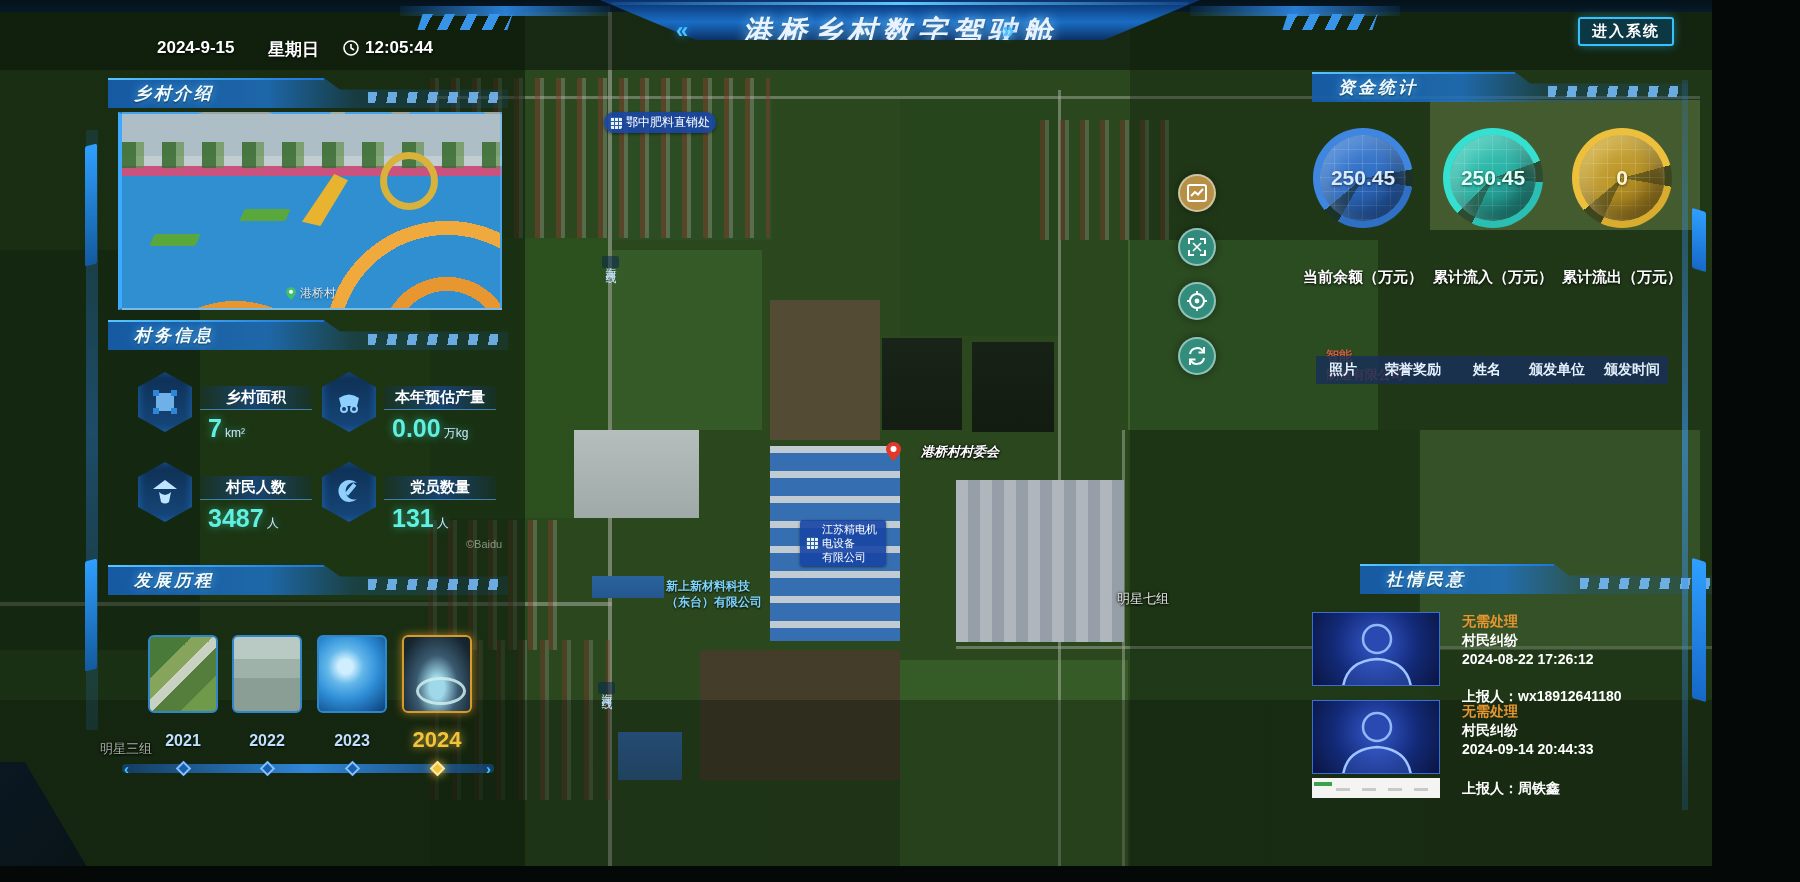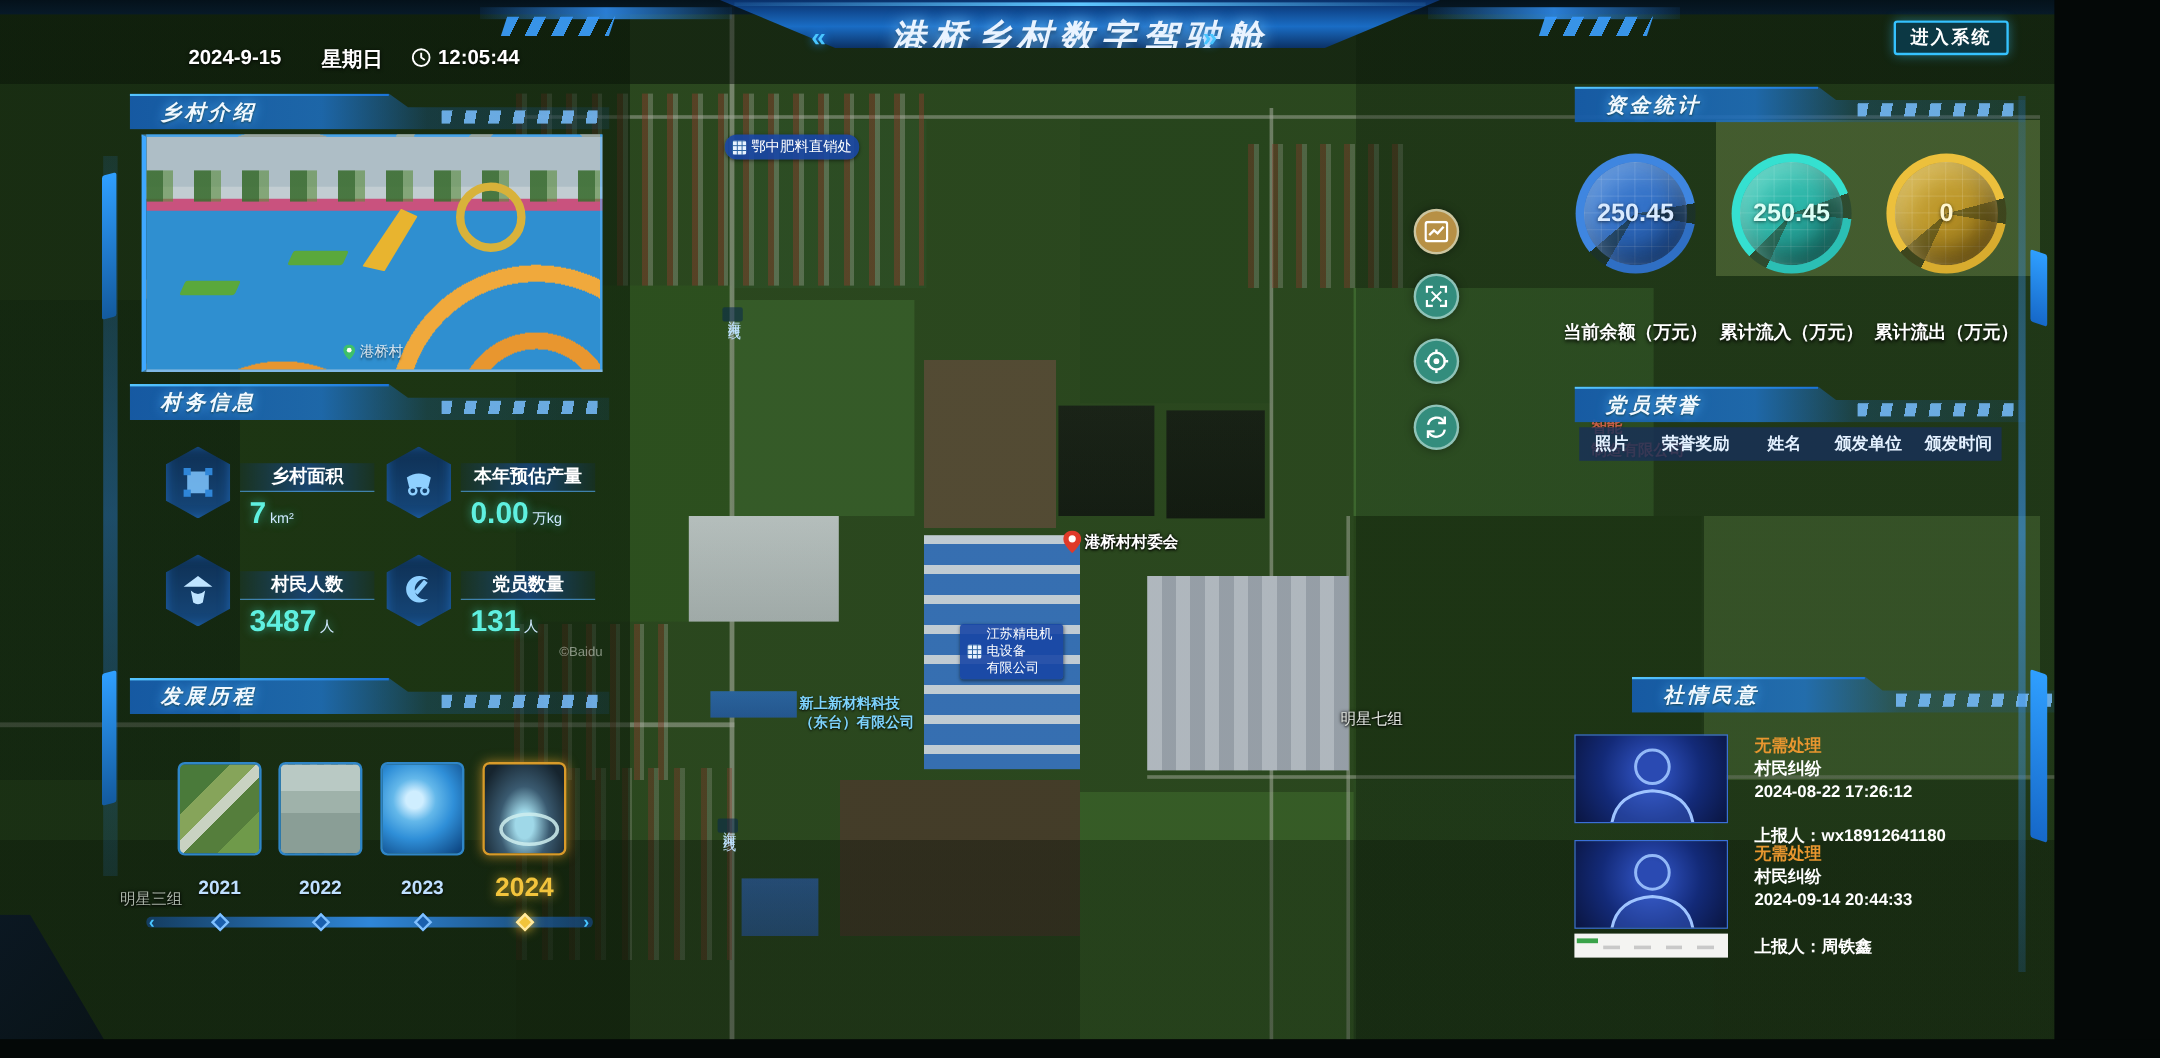--- a/index.html
+++ b/index.html
@@ -70,21 +70,21 @@
   .poi-blue { display:flex; align-items:center; gap:4px; background:rgba(24,70,165,.9);
     border-radius:3px; padding:2px 6px; color:#fff; font-size:12px; z-index:2; box-shadow:0 1px 3px rgba(0,0,0,.5); }
   .poi-blue .bicon { width:12px; height:12px; background:#e8f2ff; border-radius:2px; flex:none;
     background-image:linear-gradient(#2a62a0 1px,transparent 1px),linear-gradient(90deg,#2a62a0 1px,transparent 1px);
     background-size:4px 4px; }
   .map-text { color:#e4e8e2; font-size:13px; text-shadow:0 1px 2px #000,0 0 3px #000; z-index:2; }
   .map-text-red { color:rgba(205,96,72,.95); font-size:13px; font-weight:bold; line-height:19px; text-shadow:0 1px 2px rgba(0,0,0,.6); z-index:2; }
   .map-text-orange { color:#7dd3fc; font-size:12px; font-weight:bold; line-height:16px; text-shadow:0 1px 2px #000; z-index:2; }
   .vroad { writing-mode:vertical-rl; background:rgba(8,40,78,.55); color:#bfe2ff; font-size:11px;
     padding:3px 1px; border-radius:2px; z-index:2; letter-spacing:2px; }
-  .committee { display:flex; align-items:center; gap:3px; z-index:2; }
+  .committee { display:flex; align-items:center; gap:20px; z-index:2;font-style:italic; }
   .committee .ctext { color:#fff; font-size:13px; font-weight:bold; text-shadow:0 0 3px #000,0 1px 2px #000; }
   .watermark { color:rgba(220,225,215,.55); font-size:11px; z-index:2; }
 
   
   .mctl { width:38px; height:38px; border-radius:50%; display:flex; align-items:center; justify-content:center;
     z-index:4; border:2px solid rgba(220,240,235,.55); box-shadow:0 0 8px rgba(0,0,0,.4); cursor:pointer; }
   .mctl.orange { background:rgba(196,152,74,.92); }
   .mctl.teal { background:rgba(52,150,138,.88); }
 
   
@@ -428,24 +428,20 @@
   <div class="abs gauge g3" style="left:1572px;">
     <div class="ring"></div>
     <div class="sphere">
       <span class="gv">0</span>
     </div>
   </div>
   <div class="abs glabel" style="left:1298px;">当前余额（万元）</div>
   <div class="abs glabel" style="left:1428px;">累计流入（万元）</div>
   <div class="abs glabel" style="left:1557px;">累计流出（万元）</div>
 
-  <div class="abs panel-hd" style="left:1312px; top:322px; width:376px;">
-    <span class="hd-t">党员荣誉</span>
-    <span class="hd-stripes"></span>
-  </div>
 
   <div class="tbl-head abs">
     <span style="width:54px;">照片</span>
     <span style="width:86px;">荣誉奖励</span>
     <span style="width:62px;">姓名</span>
     <span style="width:78px;">颁发单位</span>
     <span style="width:72px;">颁发时间</span>
   </div>
 
   <div class="abs panel-hd" style="left:1360px; top:564px; width:360px;padding-left:10px;">

